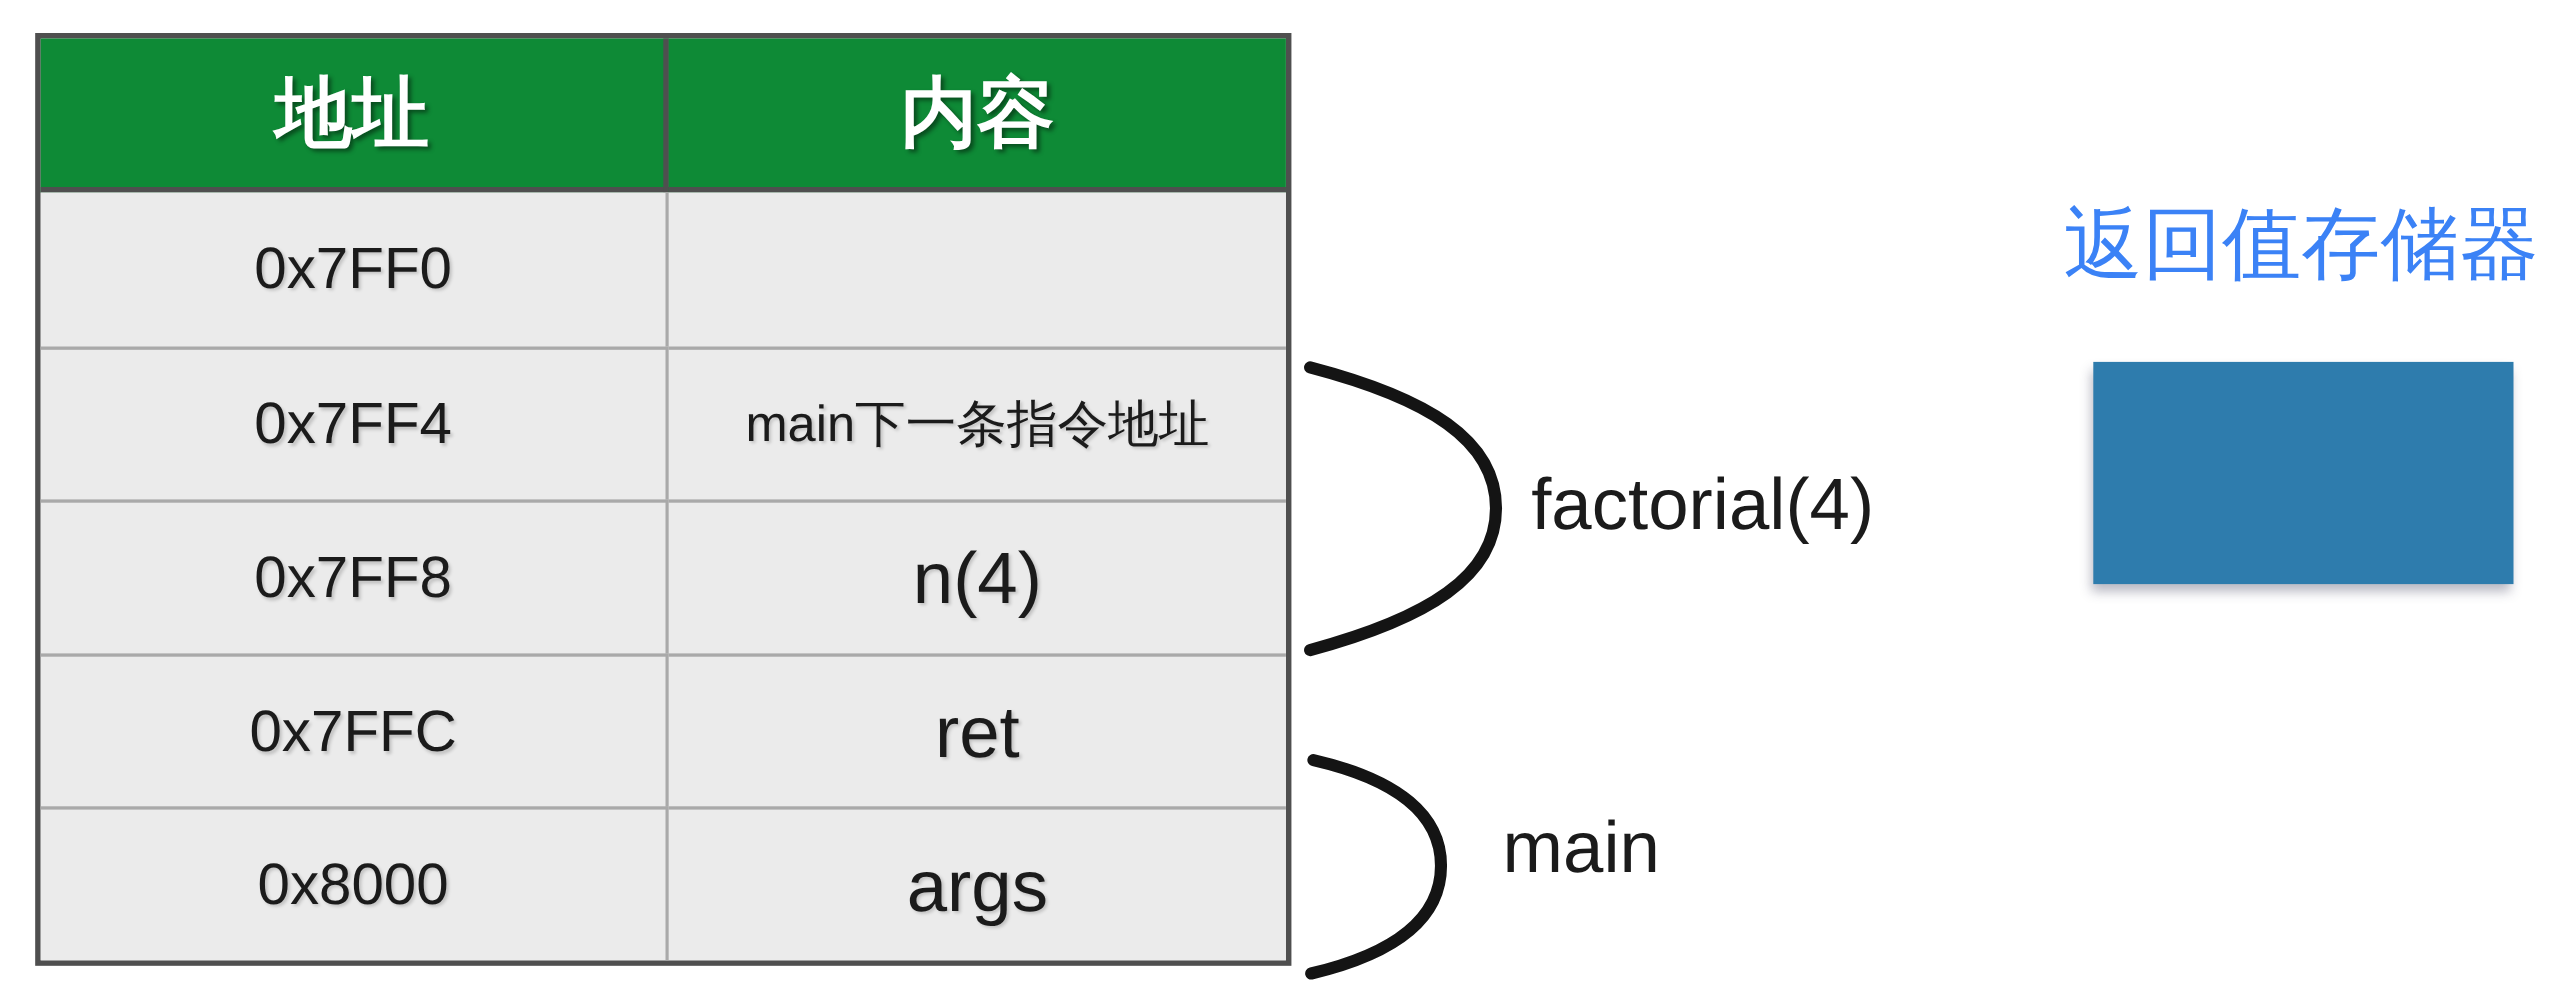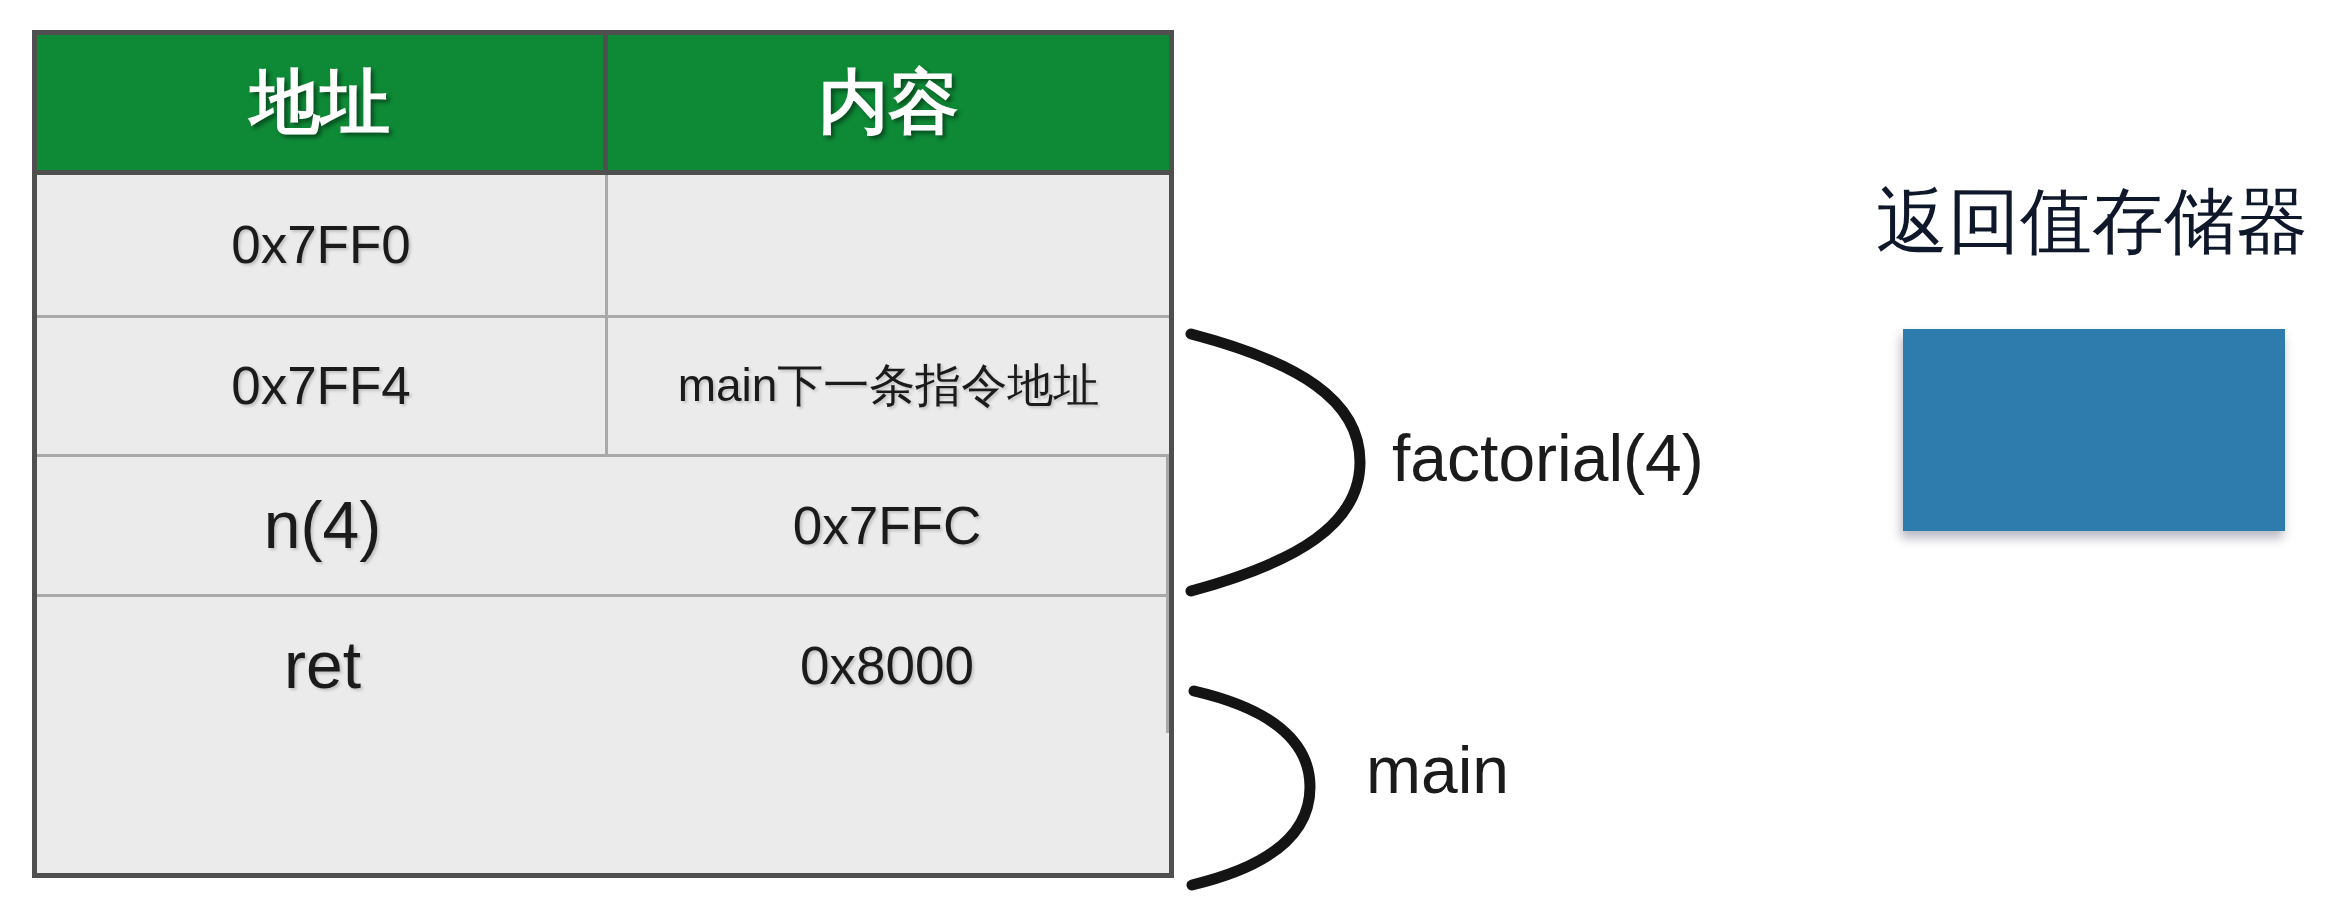--- a/index.html
+++ b/index.html
@@ -83,21 +83,21 @@
   .frame-label.factorial { left: 1392px; top: 424px; }
   .frame-label.main      { left: 1366px; top: 736px; }
 
   
   .register-title {
     position: absolute;
     left: 1860px;
     top: 174px;
     width: 464px;
     text-align: center;
-    color: #0f172a;
+    color: #3b82f6;
     font-size: 72px;
     white-space: nowrap;
   }
   .register-box {
     position: absolute;
     left: 1903px;
     top: 329px;
     width: 382px;
     height: 202px;
     background: var(--register-blue, #2e7cad);
@@ -112,26 +112,28 @@
   <div class="stack-table">
     <div class="cell header colA">地址</div>
     <div class="cell header colB">内容</div>
 
     <div class="cell body r1 colA">0x7FF0</div>
     <div class="cell body r1 colB content"></div>
 
     <div class="cell body colA">0x7FF4</div>
     <div class="cell body colB content small">main下一条指令地址</div>
 
+    <div class="cell body colA">0x7FF8</div>
     <div class="cell body colB content">n(4)</div>
 
     <div class="cell body colA">0x7FFC</div>
     <div class="cell body colB content">ret</div>
 
     <div class="cell body colA">0x8000</div>
+    <div class="cell body colB content">args</div>
   </div>
 
   <svg class="overlay" viewBox="0 0 2328 908">
     <path d="M 1191 334 C 1298 362, 1360 400, 1360 462 C 1360 524, 1298 562, 1191 591"></path>
     <path d="M 1194 691 C 1272 709, 1310 742, 1310 787 C 1310 833, 1272 866, 1192 885"></path>
   </svg>
 
   <div class="frame-label factorial">factorial(4)</div>
   <div class="frame-label main">main</div>
 

